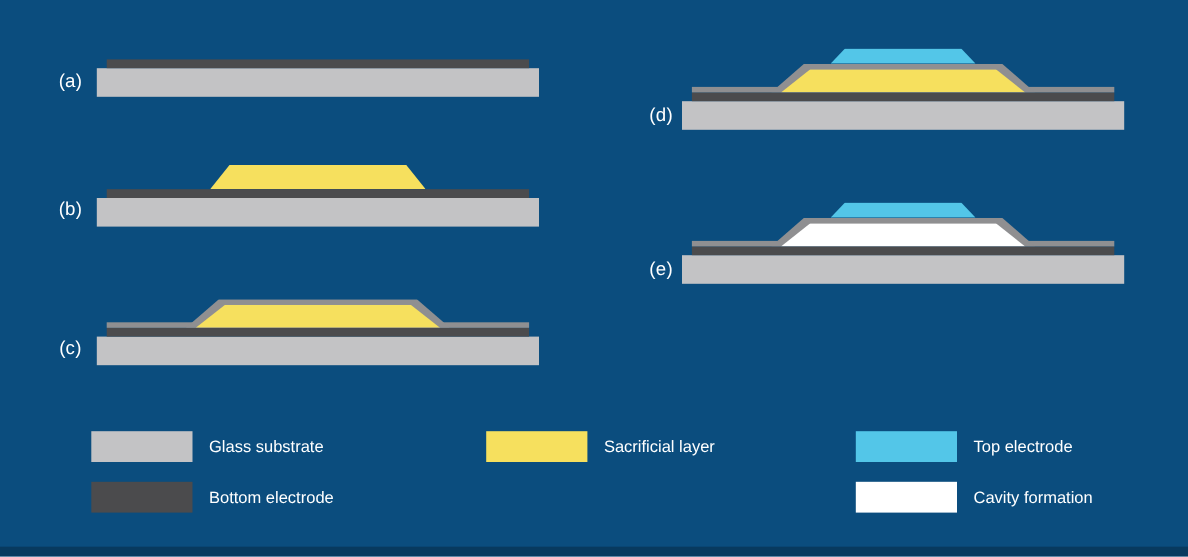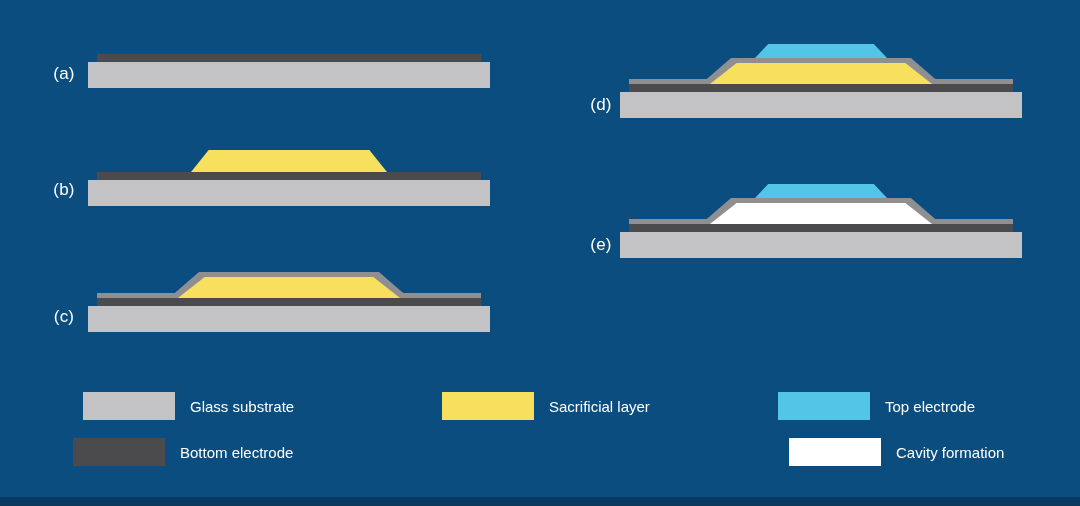--- a/index.html
+++ b/index.html
@@ -113,31 +113,31 @@
     <div class="layer memflat" style="background-color: rgb(143, 143, 145);"></div>
     <div class="layer bump" style="background-color: rgb(143, 143, 145);"></div>
     <div class="layer bump-fill" style="background-color: rgb(255, 255, 255);"></div>
     <div class="layer topel" style="background-color: rgb(83, 198, 232);"></div>
   </div>
 
   <div class="legend-item" style="left:83px;top:392px;">
     <div class="swatch" style="background-color: rgb(195, 195, 197);"></div>
     <div class="legend-label">Glass substrate</div>
   </div>
-  <div class="legend-item" style="left:73px;top:438px;text-align:center;">
+  <div class="legend-item" style="left:83px;top:438px;text-align:center;">
     <div class="swatch" style="background-color: rgb(75, 75, 77);"></div>
     <div class="legend-label">Bottom electrode</div>
   </div>
   <div class="legend-item" style="left:430px;top:392px;margin-left:12px;">
     <div class="swatch" style="background-color: rgb(246, 224, 94);"></div>
     <div class="legend-label">Sacrificial layer</div>
   </div>
   <div class="legend-item" style="left:778px;top:392px;align-items:center;">
     <div class="swatch" style="background-color: rgb(83, 198, 232);"></div>
     <div class="legend-label">Top electrode</div>
   </div>
-  <div class="legend-item" style="left:778px;top:438px;margin-left:11px;">
+  <div class="legend-item" style="left:778px;top:438px;">
     <div class="swatch" style="background-color: rgb(255, 255, 255);"></div>
     <div class="legend-label">Cavity formation</div>
   </div>
 
   <div class="footer-bar" style="background-color: rgb(8, 58, 95);"></div>
 </div>
 
 </body></html>

